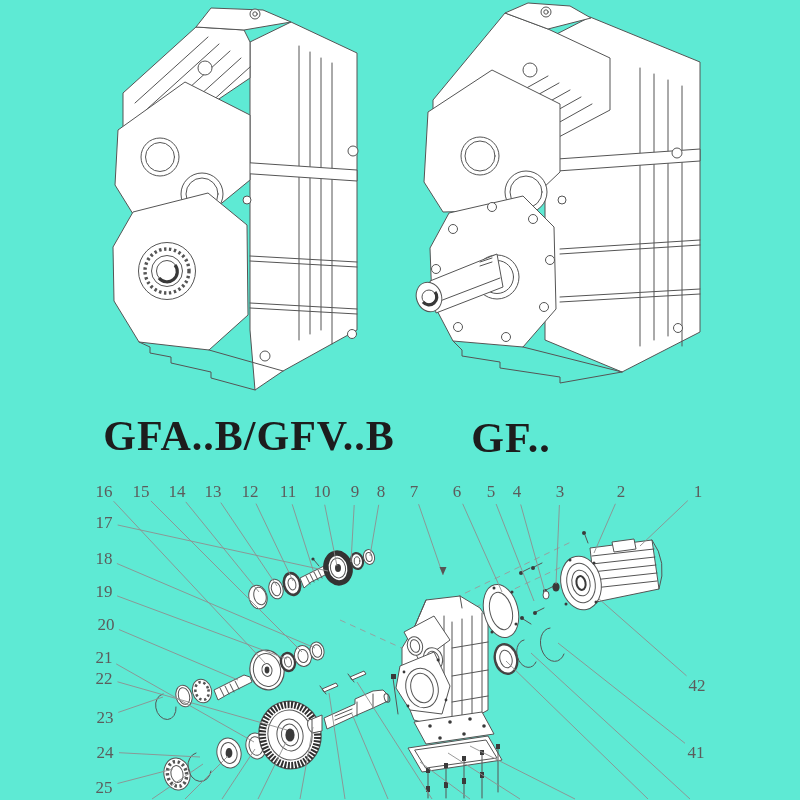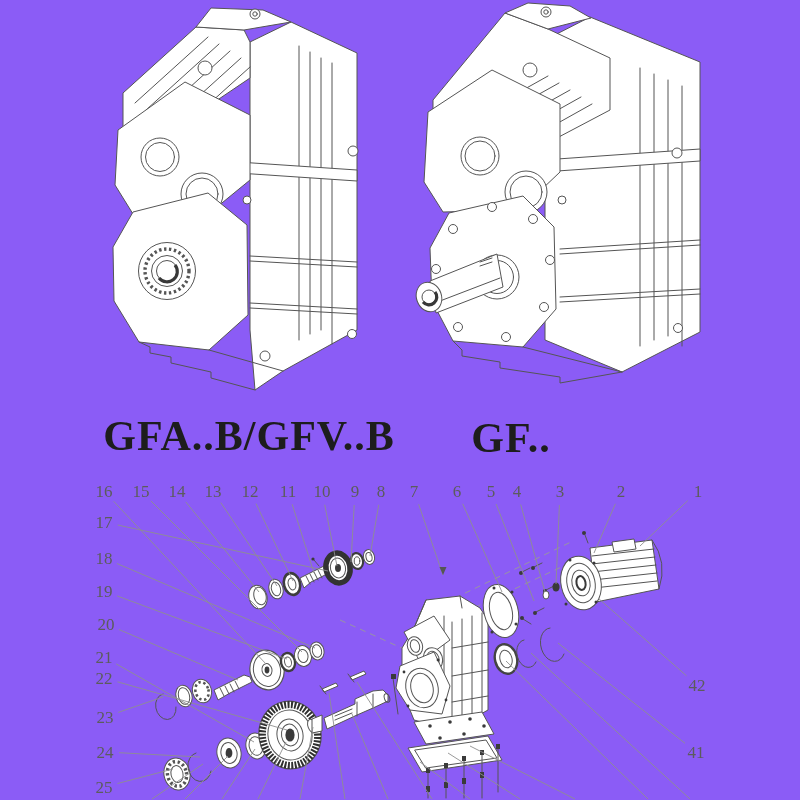--- a/index.html
+++ b/index.html
@@ -1,16 +1,16 @@
 <!DOCTYPE html>
 <html><head>
 <meta charset="utf-8">
 <style>
   html,body{margin:0;padding:0;background:#ffffff;}
-  .page{position:relative;width:800px;height:800px;background:#8b5cf6;overflow:hidden;
+  .page{position:relative;width:800px;height:800px;background:#5eead4;overflow:hidden;
         font-family:"Liberation Serif", serif;}
   svg{position:absolute;left:0;top:0;}
   
   .ln{fill:none;stroke:#555555;stroke-width:1;stroke-linejoin:round;stroke-linecap:round;}
   .fw{fill:#ffffff;stroke:#555555;stroke-width:1;stroke-linejoin:round;}
   .fw2{fill:#ffffff;stroke:#555555;stroke-width:1.2;stroke-linejoin:round;}
   .dk{fill:none;stroke:#383838;stroke-width:3.2;}
   .dkfill{fill:#3a3a3a;stroke:none;}
   .teeth{fill:#ffffff;stroke:#333333;stroke-width:5.5;}
   .teeth2{fill:none;stroke:#2f2f2f;stroke-width:7;stroke-dasharray:2,1.4;}

